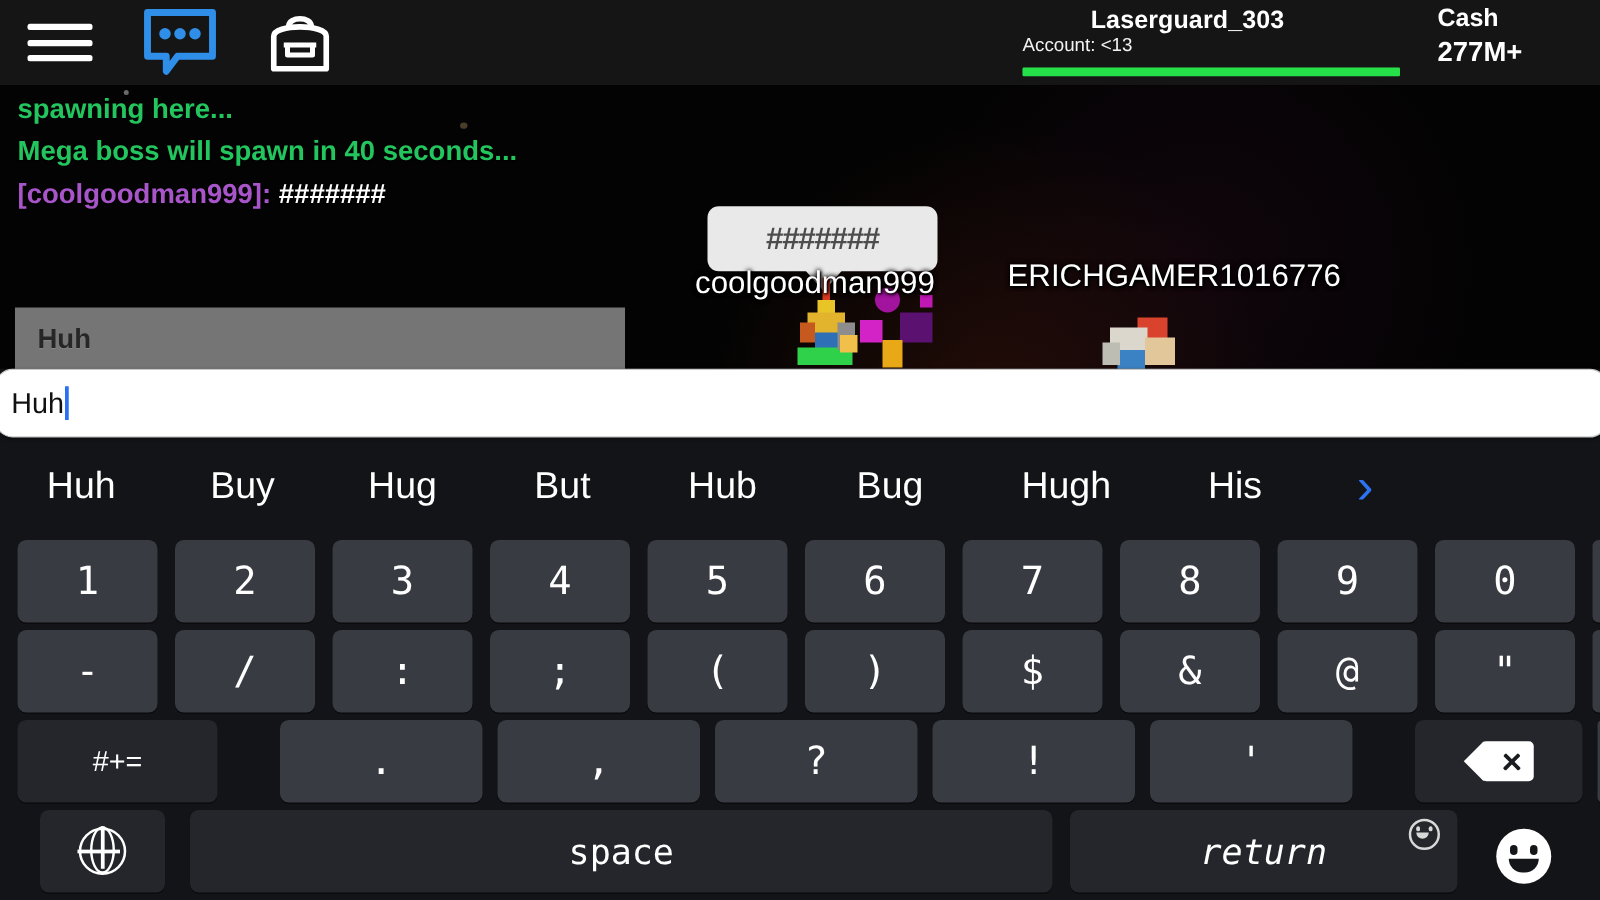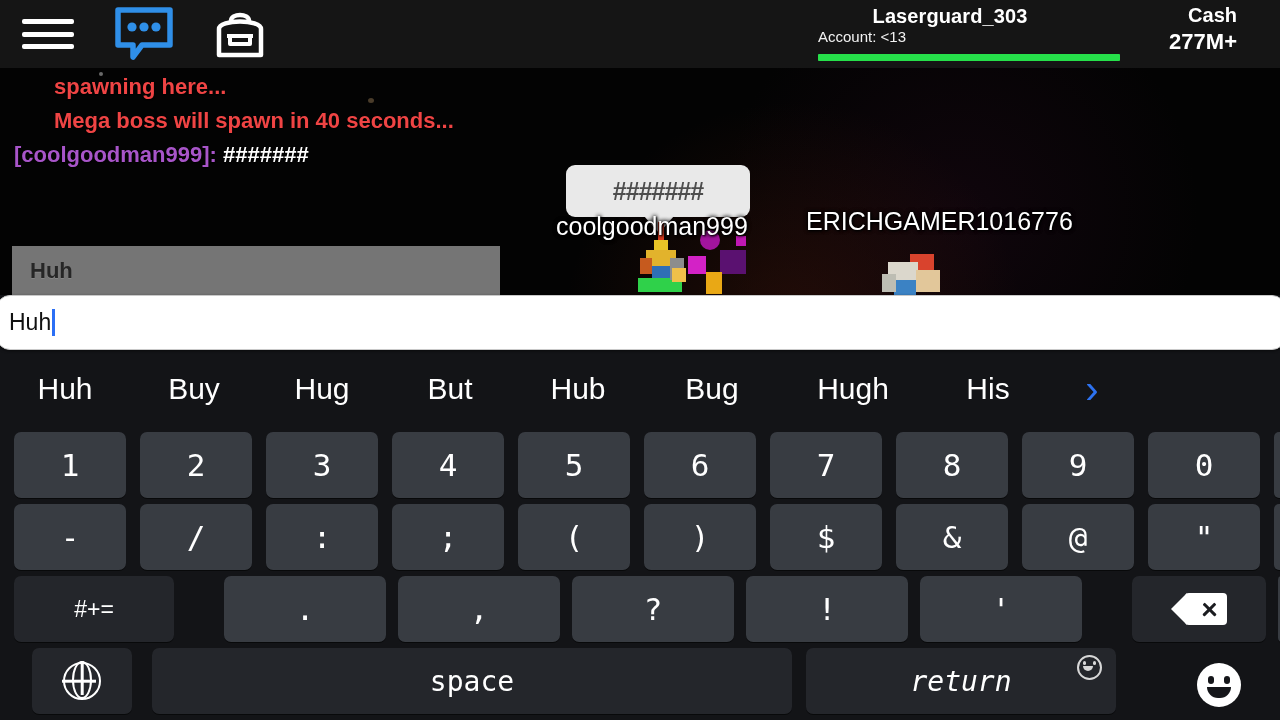--- a/index.html
+++ b/index.html
@@ -42,31 +42,31 @@
     text-align:center;width:100%;letter-spacing:.1px;
   }
   .player-acct{
     color:#f2f2f2;font-size:15px;line-height:18px;padding-left:38px;
   }
   .health-track{
     position:absolute;left:38px;top:50px;width:302px;height:7px;background:#2a2a2a;border-radius:1px;
   }
   .health-fill{height:100%;background:#26e04a;border-radius:1px;}
 
-  .cash-block{position:absolute;left:1117px;top:2px;width:120px;text-align:right;}
+  .cash-block{position:absolute;left:1150px;top:2px;width:120px;text-align:left;}
   .cash-label{color:#fff;font-size:20px;font-weight:bold;line-height:26px;}
   .cash-value{color:#fff;font-size:22px;font-weight:bold;line-height:28px;}
 
   
   .chatlog{position:absolute;left:14px;top:70px;width:500px;}
   .chatline{
     font-size:22px;font-weight:bold;line-height:34px;
     white-space:nowrap;text-shadow:0 1px 1px rgba(0,0,0,.9);
   }
-  .chatline.system{color:#ef4444;margin-left:40px;}
+  .chatline.system{color:#22c55e;}
   .chatline .speaker{color:#a855c9;text-align:right;}
   .chatline .msg{color:#fff;}
 
   .ingame-input{
     position:absolute;left:12px;top:246px;width:488px;height:50px;
     background:#757575;
     display:flex;align-items:center;
   }
   .ingame-input span{
     color:#262626;font-size:22px;font-weight:bold;padding-left:18px;
@@ -420,21 +420,21 @@
 
     <div class="krow krow-4">
       <div class="kgap" style="width:14px;"></div>
       <div class="kgap" style="width:18px;"></div>
       <div class="key dark" style="width:100px;">
         <div class="globe">
             <em></em>
           </div>
       </div>
       <div class="kgap" style="width:20px;"></div>
-      <div class="key dark space" style="width:640px;">space</div>
+      <div class="key dark space" style="width:690px;">space</div>
       <div class="kgap" style="width:14px;"></div>
       <div class="key dark return" style="width:310px;">
         <span>return</span>
         <div class="ret-emoji">
           <i class="e l"></i>
             <i class="e r"></i>
             <i class="m"></i>
         </div>
       </div>
       <div class="kgap" style="width:8px;"></div>

